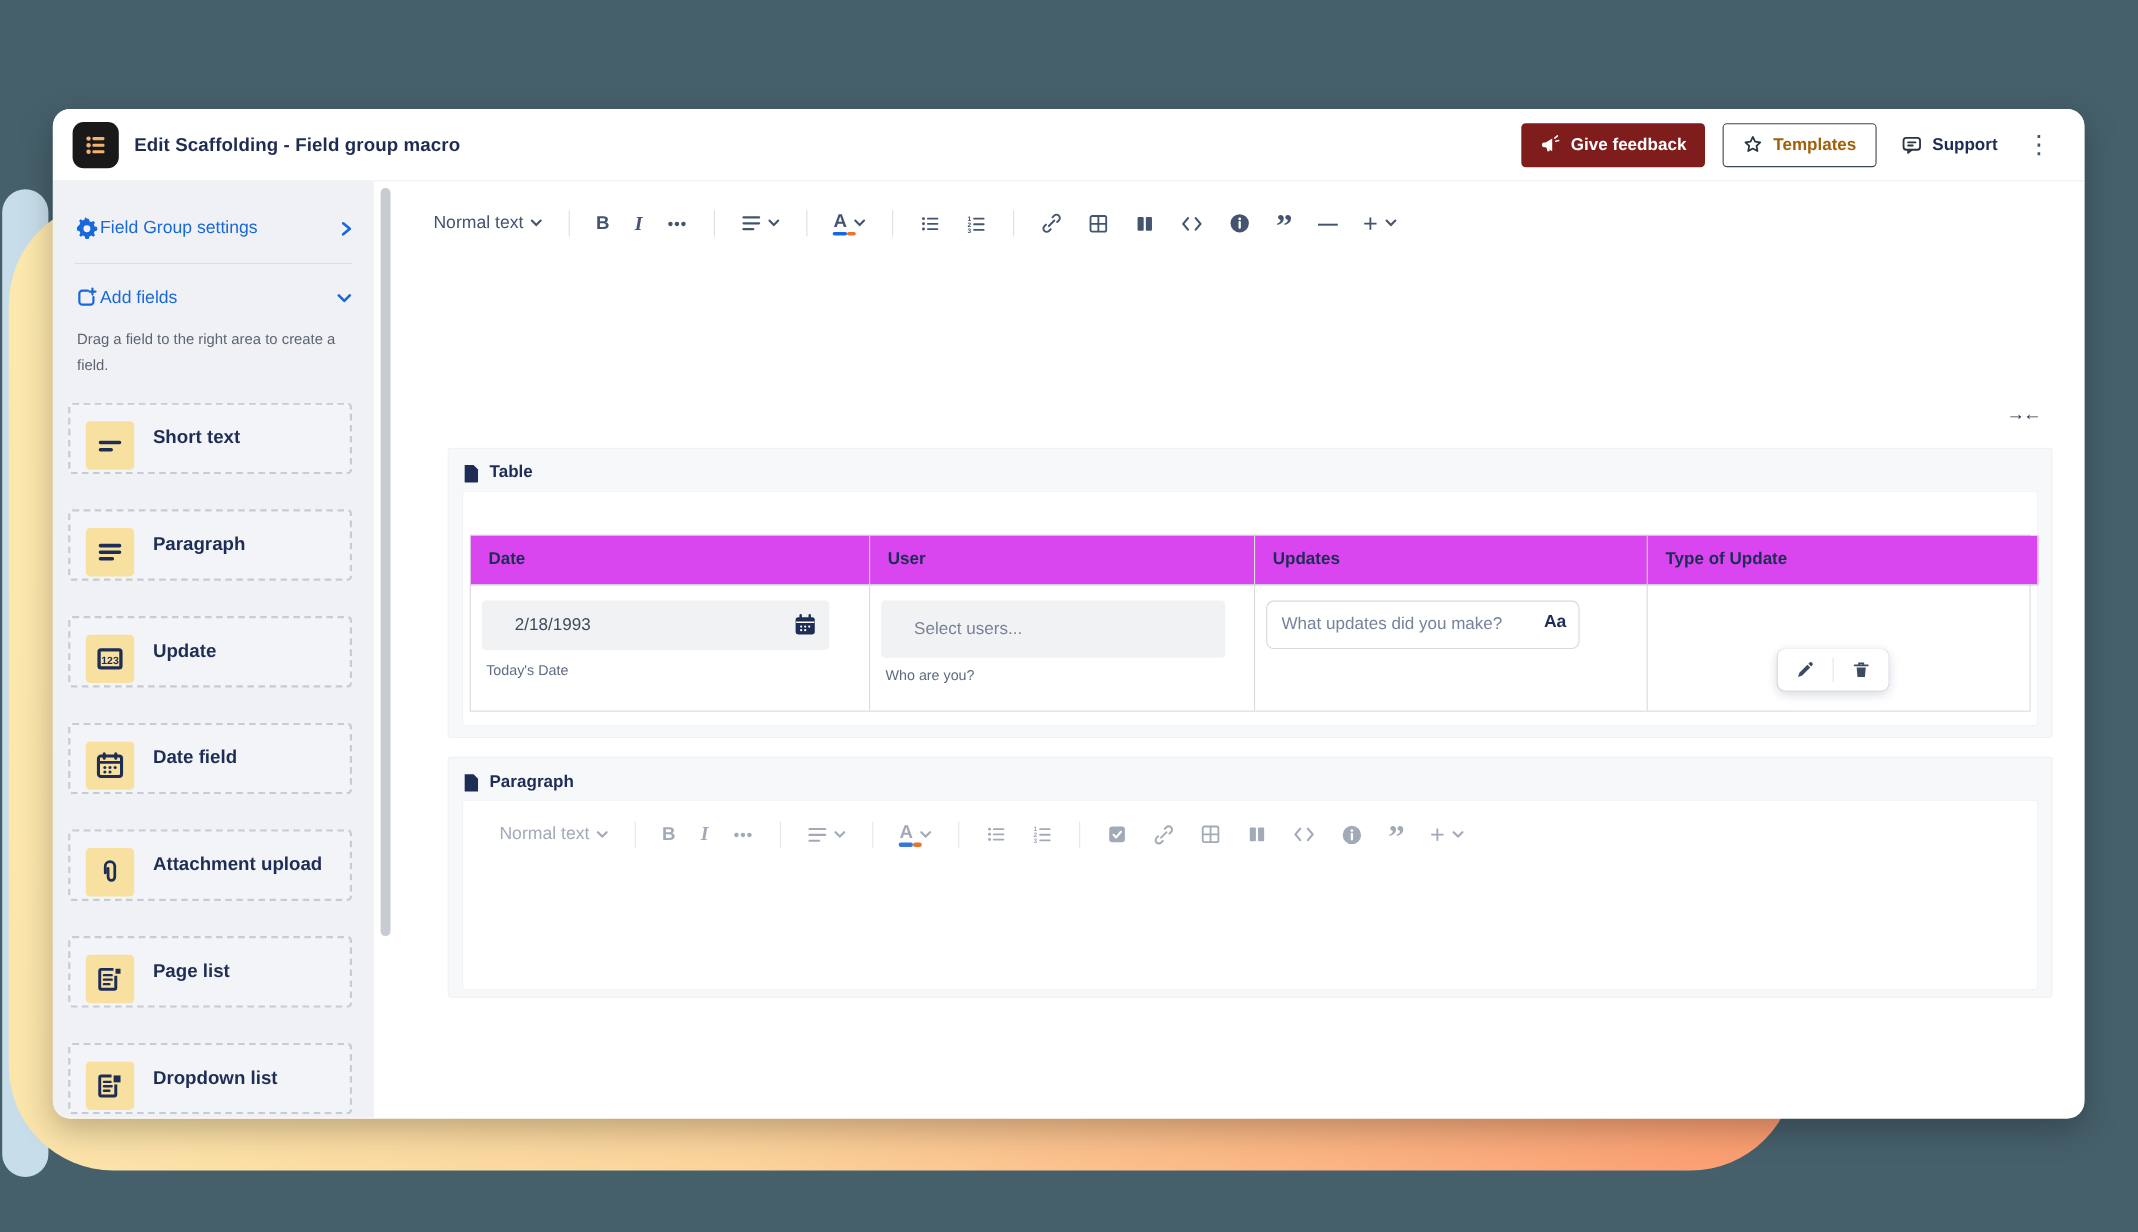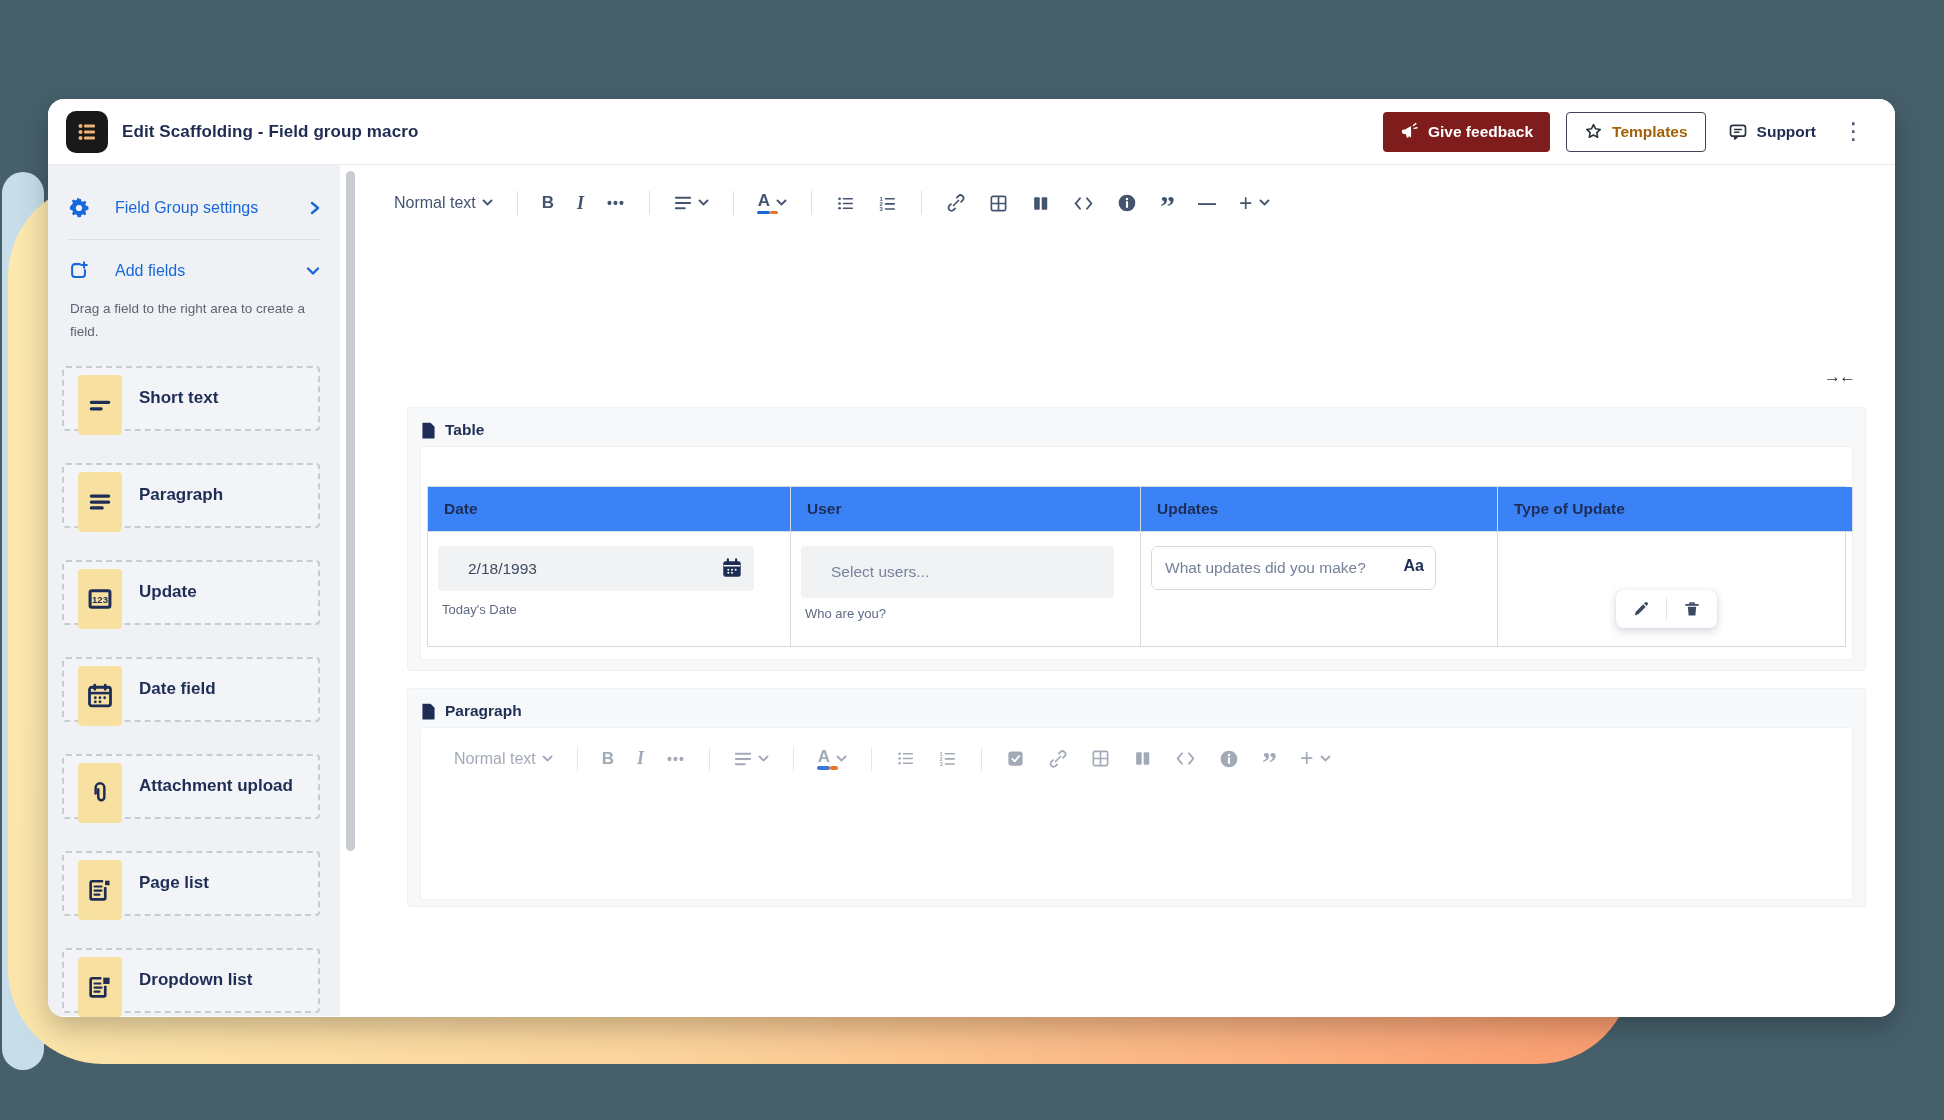--- a/index.html
+++ b/index.html
@@ -30,28 +30,28 @@
          font-family:inherit; }
   .btn-feedback { background:#7f1d1d; color:#fff; }
   .btn-templates { background:#fff; color:#a16207; border:1.5px solid #3E4656; }
   .btn-support { color:#1F2C52; padding:0 6px; }
   .kebab { font-size:23px; color:#44546F; background:none; border:none; cursor:pointer; padding:0 4px;
            line-height:1; font-family:inherit; }
 
   
   .win-body { display:flex; height:851px; }
   .sidebar { width:292px; background:#F0F1F5; padding:22px 0 0 0; flex:0 0 auto; position:relative; }
-  .side-row { display:flex; align-items:center; gap:25px; padding:10px 20px; cursor:pointer; }
+  .side-row { display:flex; align-items:center; gap:1px; padding:10px 20px; cursor:pointer; }
   .side-label { color:#1868DB; font-size:16px; font-weight:500; flex:1; }
   .side-divider { height:1px; background:#DCDFE4; margin:10px 20px; }
   .hint { color:#5B6573; font-size:13.5px; line-height:1.7; padding:6px 22px 0 22px; }
   .cards { padding:22px 20px 0 14px; display:flex; flex-direction:column; gap:32px; }
   .field-card { border:2px dashed #C6CCD5; border-radius:4px; background:#F3F4F7; height:65px;
                 display:flex; align-items:center; gap:17px; padding:0 14px; cursor:grab; }
-  .fi { width:44px; height:60px; border-radius:4px; background:#F8E1A0; display:flex;
+  .fi { width:44px; height:44px; border-radius:4px; background:#F8E1A0; display:flex;
         align-items:center; justify-content:center; flex:0 0 auto; color:#a16207;margin-top:13px; }
   .field-label { font-size:17px; font-weight:600; color:#1D2D55; }
 
   .scroll-gutter { width:25px; background:#fff; position:relative; flex:0 0 auto; }
   .scroll-thumb { position:absolute; left:6px; top:6px; width:9px; height:680px; border-radius:5px;
                   background:#C7CCD3; }
 
   .content { flex:1; background:#fff; position:relative; overflow:hidden; }
 
   
@@ -85,21 +85,21 @@
            border:1px solid #F0F1F3; }
   .panel-table { top:242px; height:264px; }
   .panel-paragraph { top:523px; height:219px; }
   .panel-head { display:flex; align-items:center; gap:9px; height:38px; padding:6px 0 0 13px; }
   .panel-title { font-size:15.5px; font-weight:600; color:#1D2D55; }
   .panel-card { background:#fff; border-radius:3px; margin:0 12px; box-shadow:0 0 0 1px #F1F2F4 inset; }
   .table-card { padding:40px 7px 14px 7px; height:214px; }
   .para-card { height:173px; padding:14px 0 0 26px; }
 
   .grid { display:grid; grid-template-columns:363px 350px 357px 355px; border:1px solid #D7DBE0; }
-  .gh { background:#3b82f6; border-right:1px solid #D7DBE0; border-bottom:1px solid #D7DBE0;
+  .gh { background:#d946ef; border-right:1px solid #D7DBE0; border-bottom:1px solid #D7DBE0;
         padding:13px 16px; font-size:15.5px; font-weight:700; color:#1D2D55; }
   .gc { border-right:1px solid #D7DBE0; padding:14px 10px 10px 10px; min-height:114px; position:relative; }
   .gh:last-child, .gc:last-child { border-right:none; }
 
   .inp-gray { background:#F1F2F4; border:none; border-radius:4px; height:45px; font-size:15.5px;
               color:#3E4A61; padding:0 30px; font-family:inherit; width:316px; }
   .inp-gray::placeholder { color:#77829A; }
   .date-wrap { position:relative; width:316px; }
   .date-wrap .cal { position:absolute; right:11px; top:11px; pointer-events:none; }
   .user-inp { width:313px; height:52px; }

